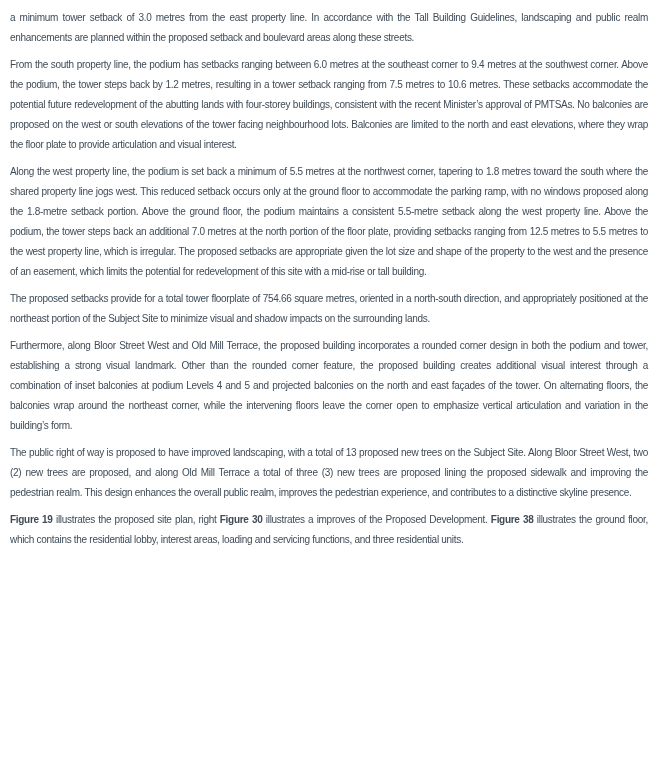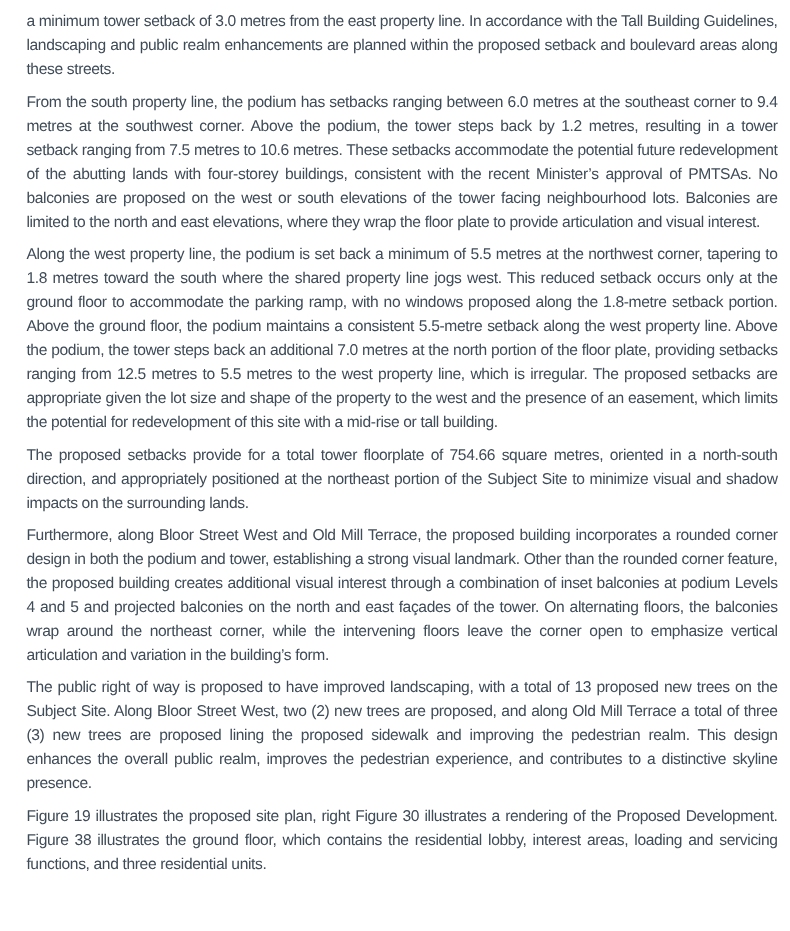--- a/index.html
+++ b/index.html
@@ -14,39 +14,39 @@
     font-family: "Liberation Sans", "DejaVu Sans", sans-serif;
   }
   .page {
     box-sizing: border-box;
     width: 658px;
     height: 776px;
     padding: 8px 10px 10px 10px;
     background: #ffffff;
   }
   .para {
-    margin: 0 0 7px 12px;
-    font-size: 13px;
+    margin: 0 0 7px 0;
+    font-size: 10px;
     line-height: 20px;
     letter-spacing: -0.3px;
     text-align: justify;
     text-justify: inter-word;
     hyphens: none;
   }
   .para:last-child {
     margin-bottom: 0;
   }
   .b {
-    font-weight: normal;
+    font-weight: bold;
   }
 </style>
 </head>
 <body style="background: rgb(255, 255, 255);">
 
 <div class="page" style="color: rgb(63, 75, 87);">
   <p class="para"><span>a minimum tower setback of 3.0 metres from the east property line. In accordance with the Tall Building Guidelines, landscaping and public realm enhancements are planned within the proposed setback and boulevard areas along these streets.</span></p>
   <p class="para"><span>From the south property line, the podium has setbacks ranging between 6.0 metres at the southeast corner to 9.4 metres at the southwest corner. Above the podium, the tower steps back by 1.2 metres, resulting in a tower setback ranging from 7.5 metres to 10.6 metres. These setbacks accommodate the potential future redevelopment of the abutting lands with four-storey buildings, consistent with the recent Minister’s approval of PMTSAs. No balconies are proposed on the west or south elevations of the tower facing neighbourhood lots. Balconies are limited to the north and east elevations, where they wrap the floor plate to provide articulation and visual interest.</span></p>
   <p class="para"><span>Along the west property line, the podium is set back a minimum of 5.5 metres at the northwest corner, tapering to 1.8 metres toward the south where the shared property line jogs west. This reduced setback occurs only at the ground floor to accommodate the parking ramp, with no windows proposed along the 1.8-metre setback portion. Above the ground floor, the podium maintains a consistent 5.5-metre setback along the west property line. Above the podium, the tower steps back an additional 7.0 metres at the north portion of the floor plate, providing setbacks ranging from 12.5 metres to 5.5 metres to the west property line, which is irregular. The proposed setbacks are appropriate given the lot size and shape of the property to the west and the presence of an easement, which limits the potential for redevelopment of this site with a mid-rise or tall building.</span></p>
   <p class="para"><span>The proposed setbacks provide for a total tower floorplate of 754.66 square metres, oriented in a north-south direction, and appropriately positioned at the northeast portion of the Subject Site to minimize visual and shadow impacts on the surrounding lands.</span></p>
   <p class="para"><span>Furthermore, along Bloor Street West and Old Mill Terrace, the proposed building incorporates a rounded corner design in both the podium and tower, establishing a strong visual landmark. Other than the rounded corner feature, the proposed building creates additional visual interest through a combination of inset balconies at podium Levels 4 and 5 and projected balconies on the north and east façades of the tower. On alternating floors, the balconies wrap around the northeast corner, while the intervening floors leave the corner open to emphasize vertical articulation and variation in the building’s form.</span></p>
   <p class="para"><span>The public right of way is proposed to have improved landscaping, with a total of 13 proposed new trees on the Subject Site. Along Bloor Street West, two (2) new trees are proposed, and along Old Mill Terrace a total of three (3) new trees are proposed lining the proposed sidewalk and improving the pedestrian realm. This design enhances the overall public realm, improves the pedestrian experience, and contributes to a distinctive skyline presence.</span></p>
-  <p class="para"><span class="b">Figure 19</span><span> illustrates the proposed site plan, right </span><span class="b">Figure 30</span><span> illustrates a rendering of the Proposed Development. </span><span class="b">Figure 38</span><span> illustrates the ground floor, which contains the residential lobby, interest areas, loading and servicing functions, and three residential units.</span></p>
+  <p class="para"><span class="b">Figure 19</span><span> illustrates the proposed site plan, right </span><span class="b">Figure 30</span><span> illustrates a improves of the Proposed Development. </span><span class="b">Figure 38</span><span> illustrates the ground floor, which contains the residential lobby, interest areas, loading and servicing functions, and three residential units.</span></p>
 </div>
 
 </body></html>

